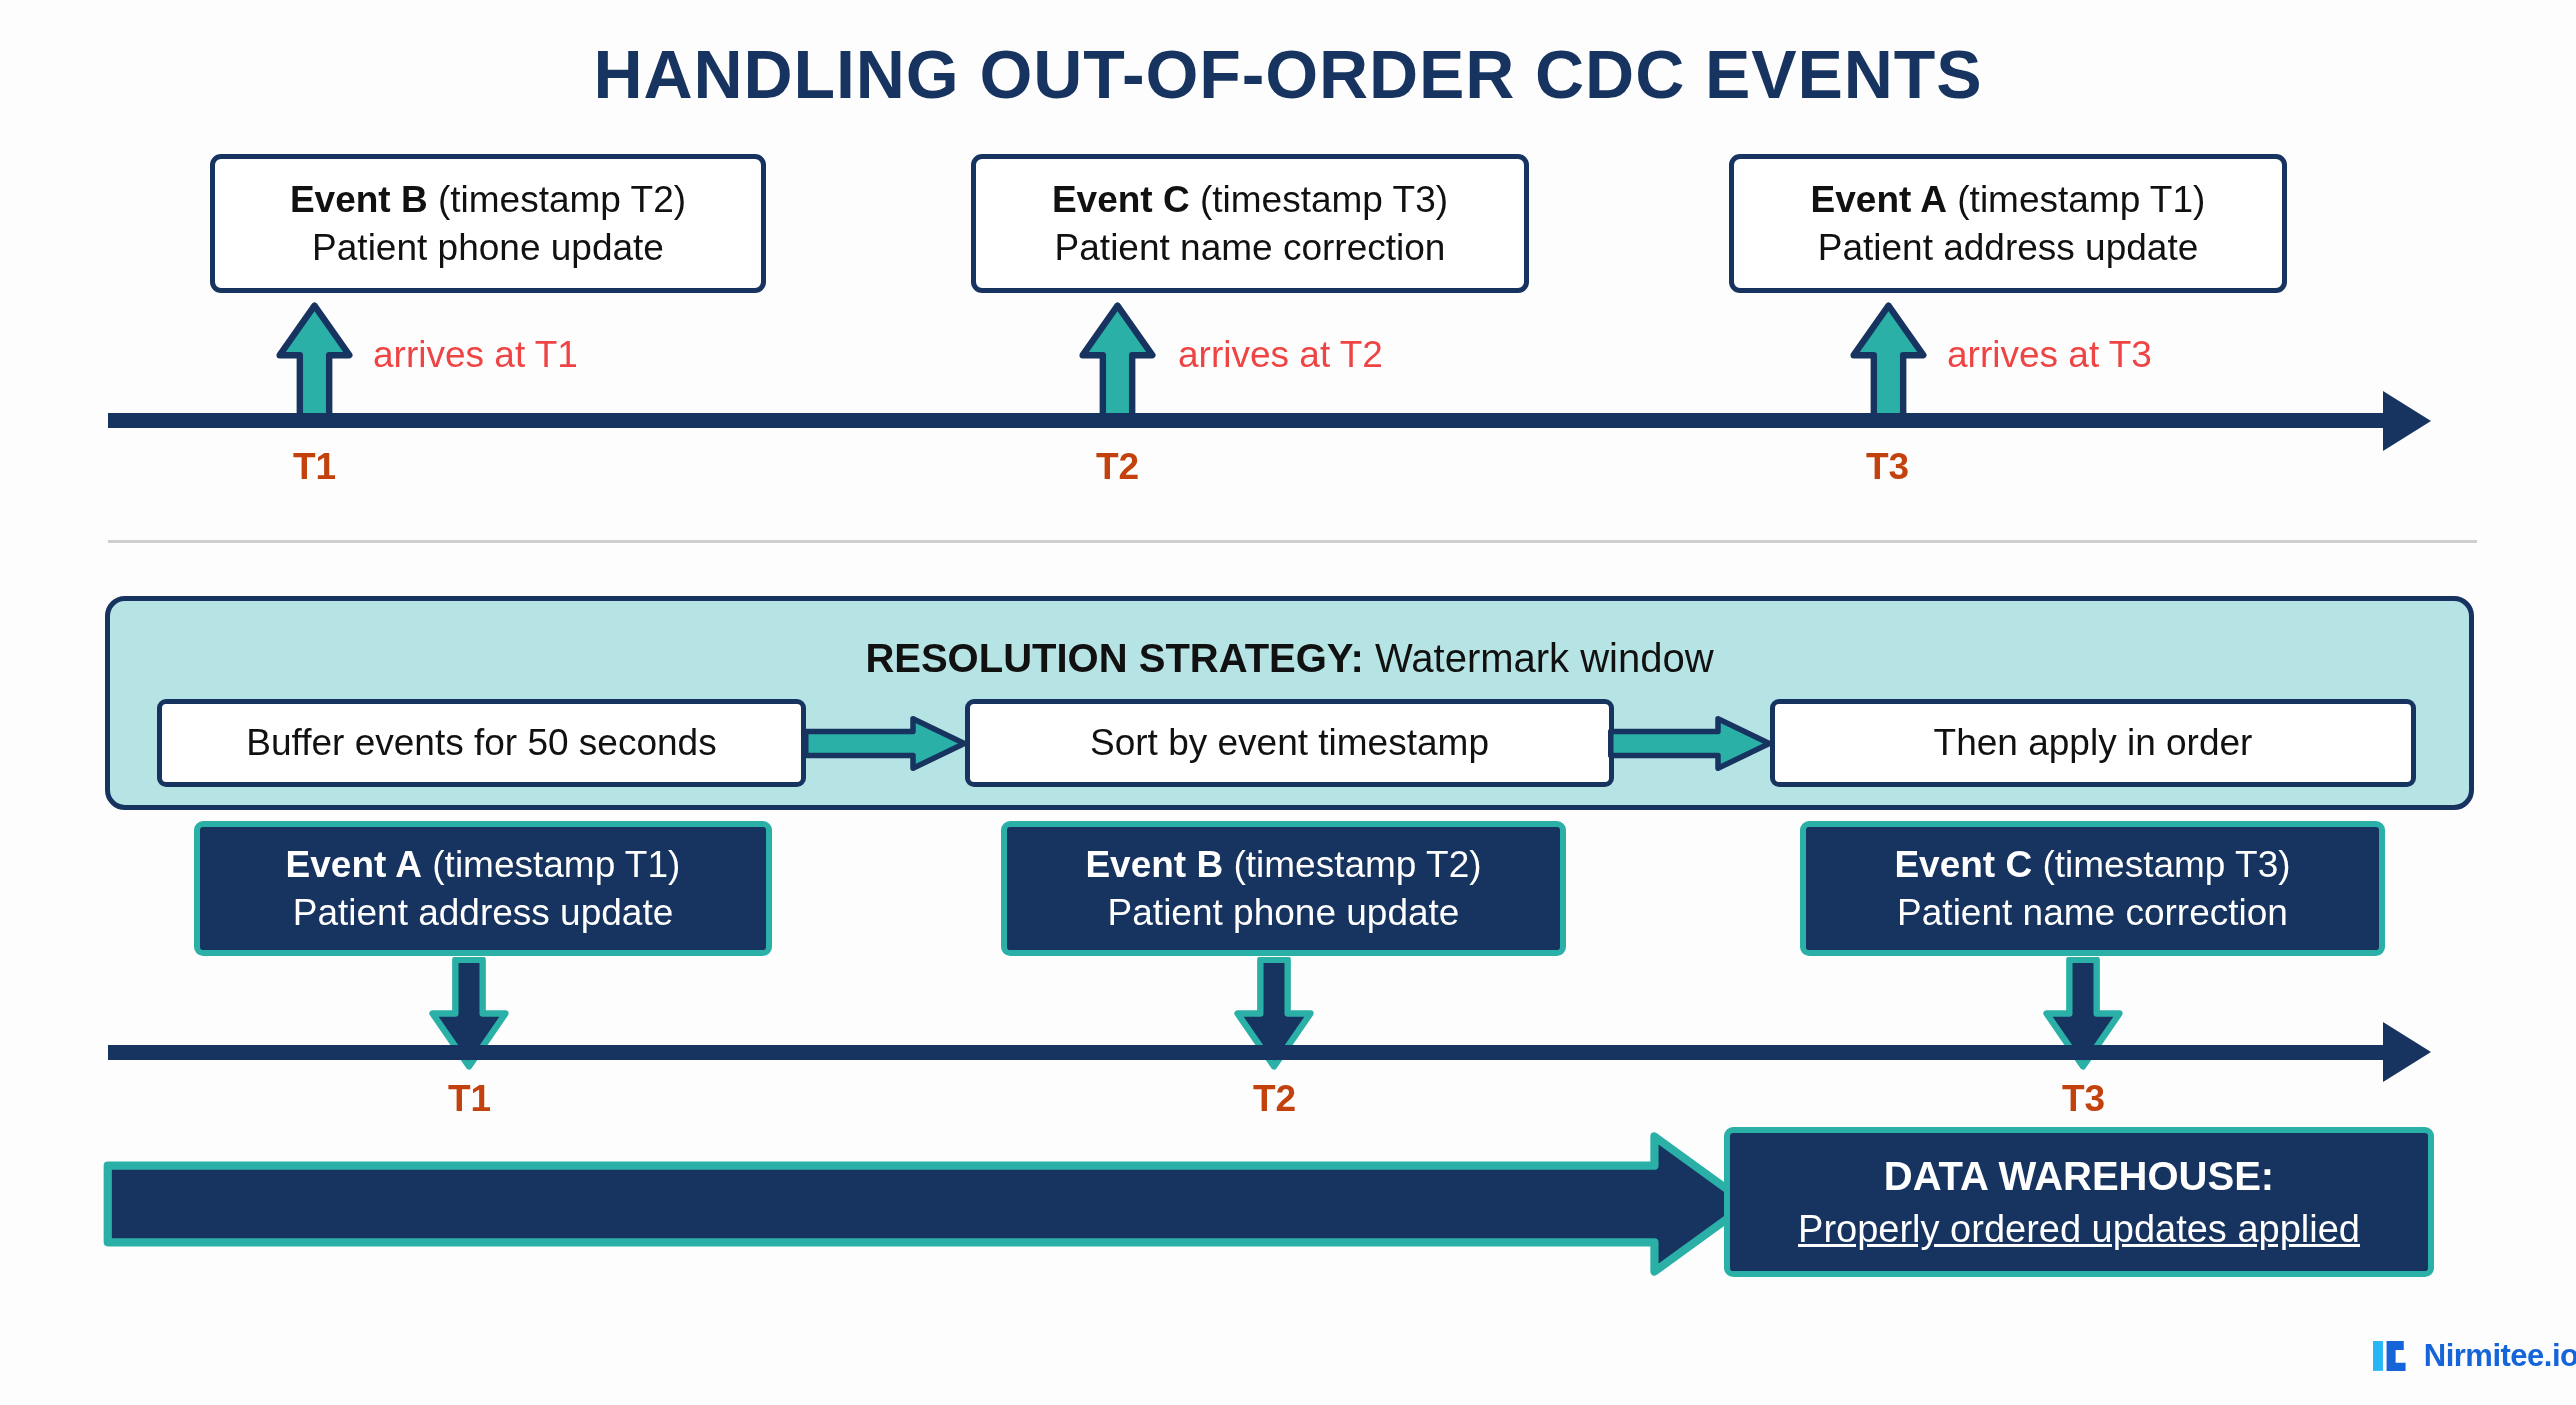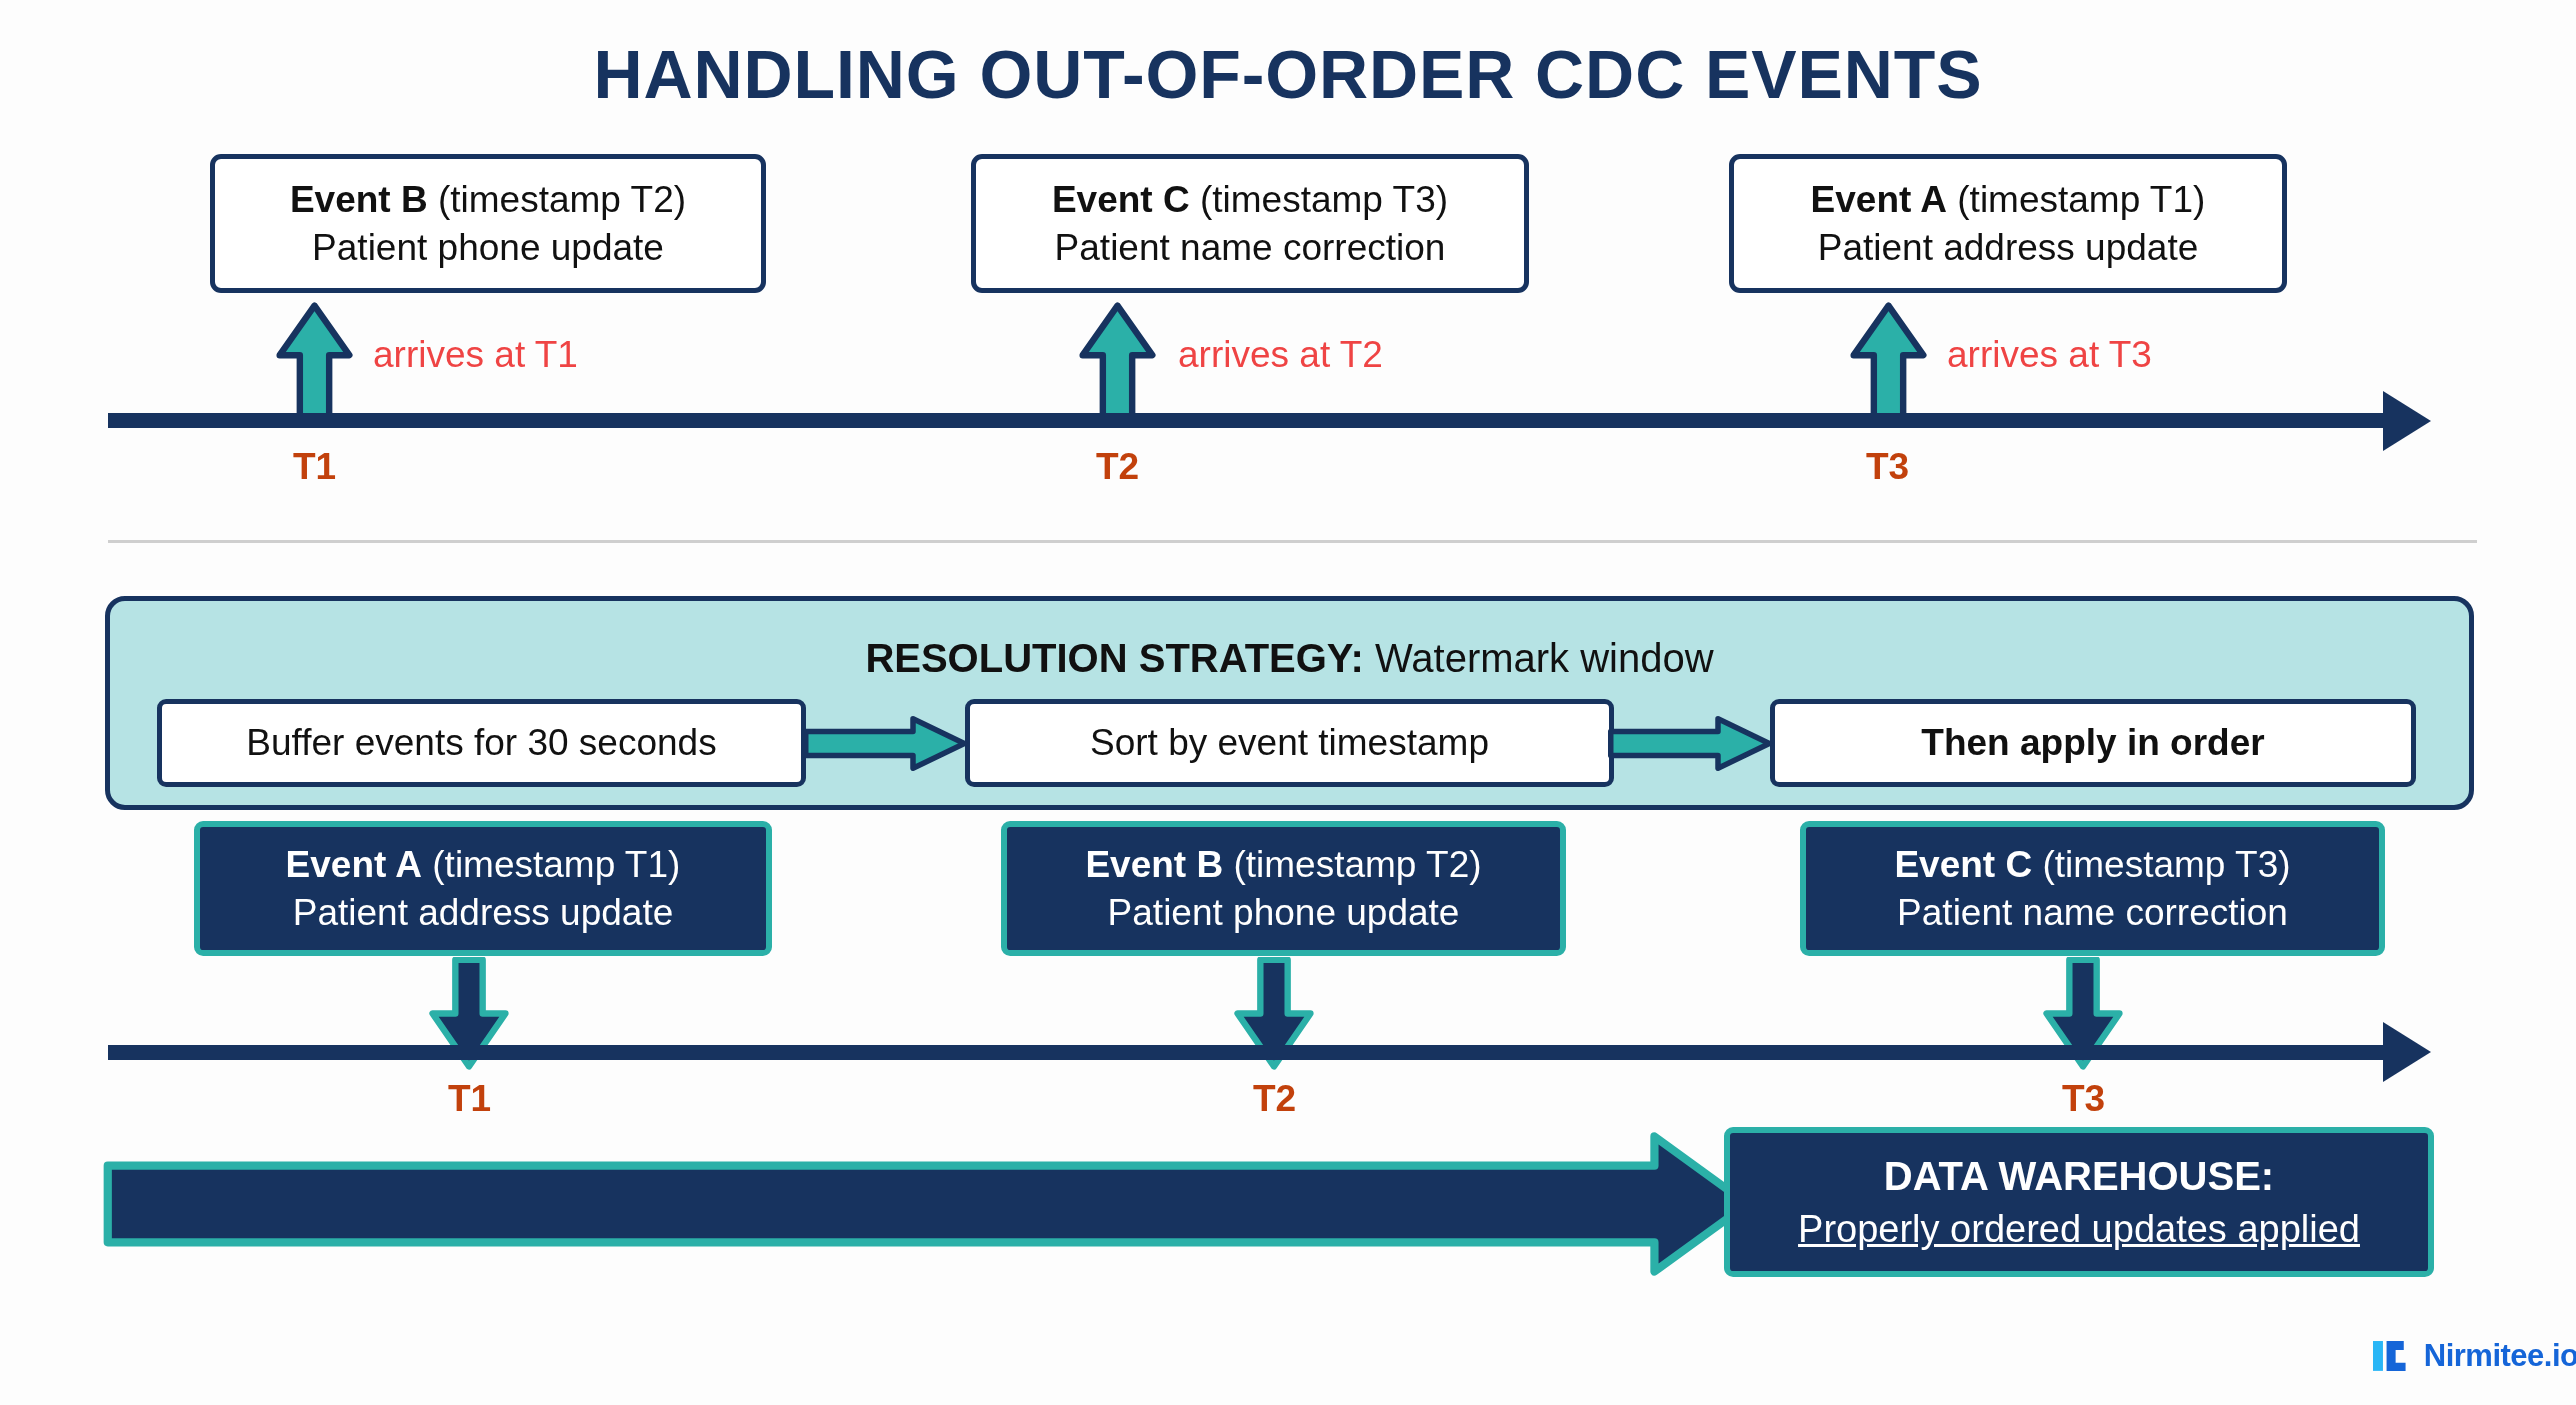--- a/index.html
+++ b/index.html
@@ -241,26 +241,26 @@
 
   <div class="divider" style="left:108px; top:540px; width:2369px;"></div>
 
   <div class="strategy-band" style="left:105px; top:596px; width:2369px; height:214px;">
     <div class="strategy-title">
       <span class="strong">RESOLUTION STRATEGY:</span><span> Watermark window</span>
     </div>
   </div>
 
   <div class="step-box" style="left:157px; top:699px; width:649px; height:88px;">
-    <span>Buffer events for 30 seconds</span>
+    <span>Buffer events for 50 seconds</span>
   </div>
   <div class="step-box" style="left:965px; top:699px; width:649px; height:88px;">
     <span>Sort by event timestamp</span>
   </div>
-  <div class="step-box" style="left:1770px; top:699px; width:646px; height:88px;font-weight:bold;">
+  <div class="step-box" style="left:1770px; top:699px; width:646px; height:88px;">
     <span>Then apply in order</span>
   </div>
 
   <svg class="step-arrow" style="left:803px; top:715px;" width="165" height="57" viewBox="0 0 180 62">
     <polygon points="3,18 120,18 120,4 176,31 120,58 120,44 3,44" fill="#2bb0a8" stroke="#17335f" stroke-width="6" stroke-linejoin="round"></polygon>
   </svg>
   <svg class="step-arrow" style="left:1608px; top:715px;" width="165" height="57" viewBox="0 0 180 62">
     <polygon points="3,18 120,18 120,4 176,31 120,58 120,44 3,44" fill="#2bb0a8" stroke="#17335f" stroke-width="6" stroke-linejoin="round"></polygon>
   </svg>
 

